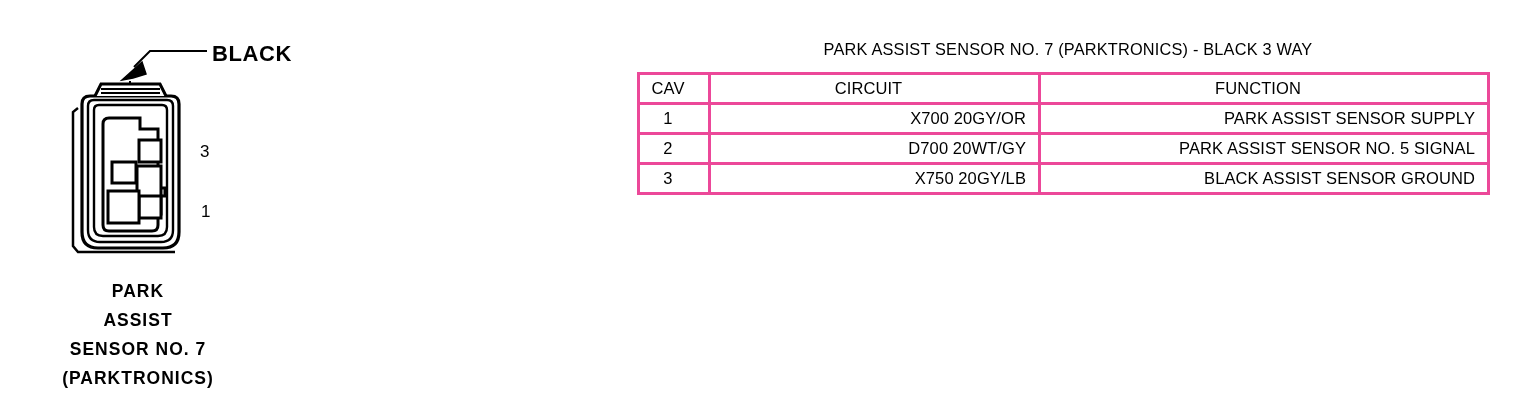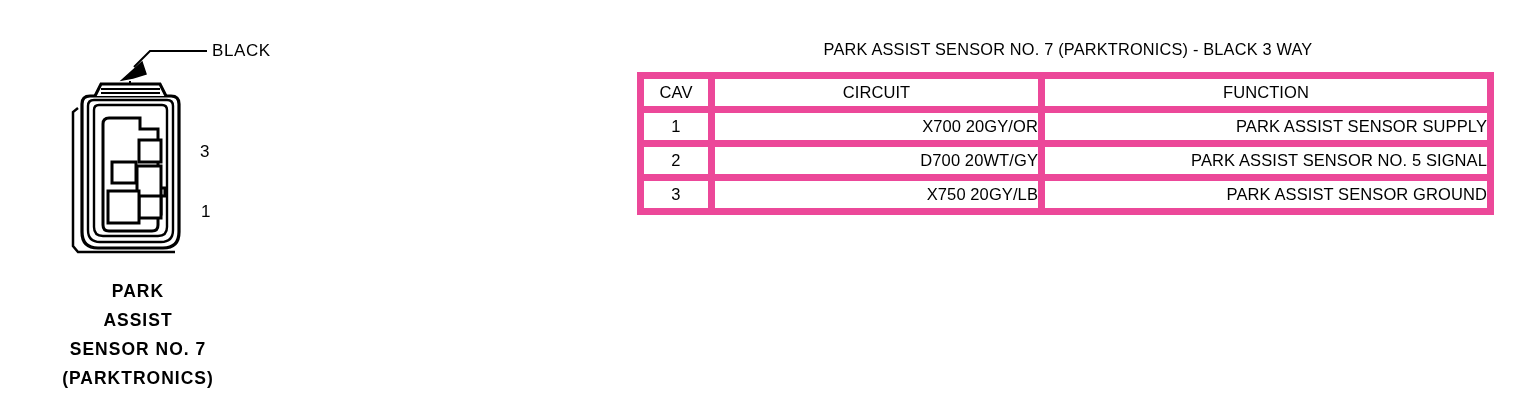--- a/index.html
+++ b/index.html
@@ -40,23 +40,24 @@
     line-height: 1;
   }
   #pin-number-3 { left: 200px; top: 143px; }
   #pin-number-1 { left: 201px; top: 203px; }
 
   #black-label {
     position: absolute;
     left: 212px;
     top: 41px;
     font-family: "Liberation Sans", sans-serif;
-    font-size: 17px;
+    font-size: 22px;
     letter-spacing: 0.6px;
     white-space: nowrap;
+    font-weight: bold;
   }
 
   #connector-caption {
     position: absolute;
     left: 0;
     top: 276px;
     width: 276px;
     text-align: center;
     font-family: "Liberation Sans", sans-serif;
     font-weight: bold;
@@ -92,23 +93,23 @@
     table-layout: fixed;
     width: 850px;
     border: 3px solid #000;
   }
   table.pinout col.col-cav      { width: 71px; }
   table.pinout col.col-circuit  { width: 330px; }
   table.pinout col.col-function { width: 449px; }
 
   table.pinout th,
   table.pinout td {
-    border: 7px solid #ec4899;
+    border: 3px solid #ec4899;
     height: 27px;
-    padding: 0 0 0 0;
+    padding: 0 12px 0 0;
     font-family: "Liberation Sans", sans-serif;
     font-size: 16.5px;
     font-weight: 400;
     letter-spacing: 0.1px;
     vertical-align: middle;
     white-space: nowrap;
     overflow: hidden;
   }
   table.pinout th { text-align: center; }
   table.pinout td.cav-cell { text-align: center; }
@@ -194,17 +195,17 @@
         <td class="text-cell">PARK ASSIST SENSOR SUPPLY</td>
       </tr>
       <tr>
         <td class="cav-cell">2</td>
         <td class="text-cell">D700  20WT/GY</td>
         <td class="text-cell">PARK ASSIST SENSOR NO. 5 SIGNAL</td>
       </tr>
       <tr>
         <td class="cav-cell">3</td>
         <td class="text-cell">X750  20GY/LB</td>
-        <td class="text-cell">PARK ASSIST SENSOR GROUND</td>
+        <td class="text-cell">BLACK ASSIST SENSOR GROUND</td>
       </tr>
     </tbody>
   </table>
 </div>
 
 </body></html>

